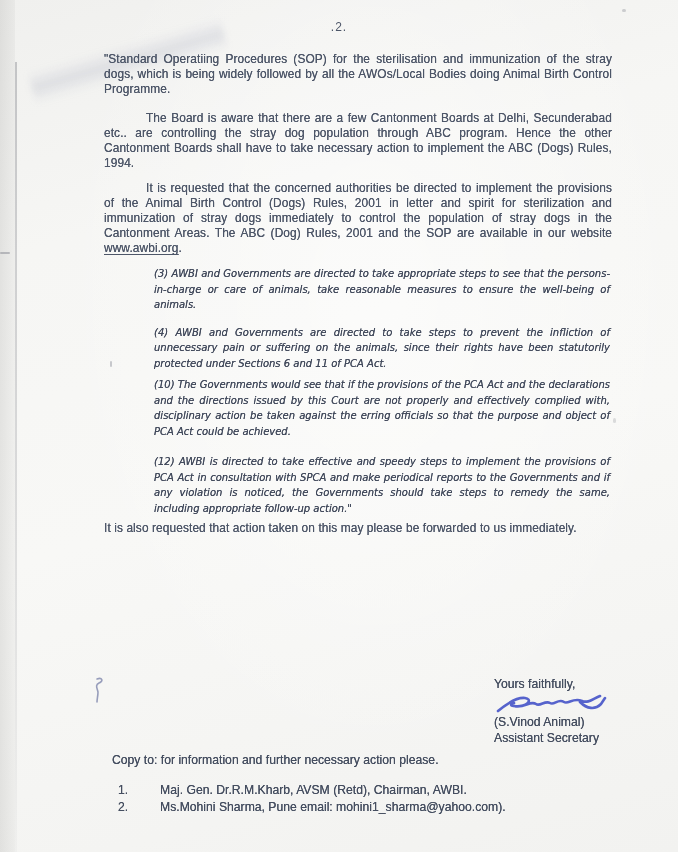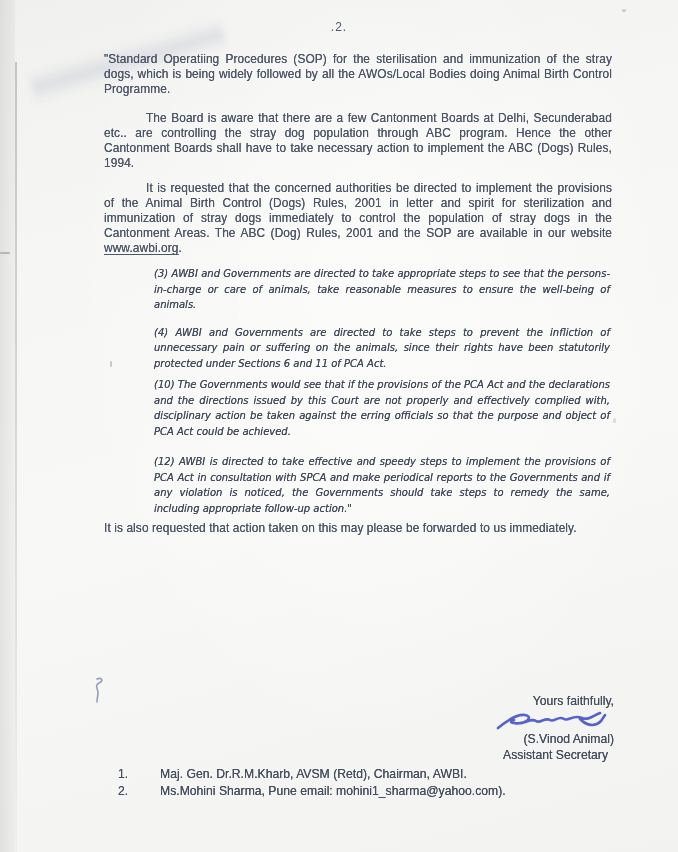--- a/index.html
+++ b/index.html
@@ -49,21 +49,21 @@
     font-family:"DejaVu Sans",sans-serif;font-style:italic;
     font-size:10px;line-height:15.5px;text-align:justify;color:#424a5c;
     text-shadow:0 0 0.3px currentColor;
   }
   blockquote.q3{margin-top:10px;}
   blockquote.q4{margin-top:12px;}
   blockquote.q10{margin-top:6px;}
   blockquote.q12{margin-top:15px;}
   p.closing{margin-top:5px;text-align:left;}
 
-  .sig-block{position:absolute;right:64px;top:693px;text-align:right;
+  .sig-block{position:absolute;right:64px;top:676px;
     font-size:12.2px;line-height:16px;color:#454e60;text-shadow:0 0 0.3px currentColor;}
   .sig-scribble{display:block;margin:-3px 2px -7px auto;}
   .sig-title{padding-right:6px;}
 
   .pen-mark{position:absolute;left:90px;top:676px;}
 
   .copy-block{position:absolute;left:112px;top:752px;font-size:12.2px;line-height:16px;
     color:#454e60;text-shadow:0 0 0.3px currentColor;}
   .copy-list{margin-top:14px;}
   .copy-row{display:flex;line-height:17px;}
@@ -104,20 +104,21 @@
   <div class="sig-block">
     <div>Yours faithfully,</div>
     <svg class="sig-scribble" width="118" height="32" viewBox="0 0 118 32">
       <path d="M4 22 C 10 17, 22 8, 31 9 C 38 10, 35 16, 26 17 C 18 18, 14 16, 20 14 M20 17 C 30 20, 36 11, 42 15 C 46 18, 51 11, 56 14 C 60 17, 64 9, 70 13 C 74 16, 79 8, 88 12 C 94 15, 100 9, 106 7 M86 13 C 93 20, 101 21, 107 15 L 111 9" fill="none" stroke-width="2.6" stroke-linecap="round" stroke-linejoin="round" opacity="0.9" stroke="#4553c8"></path>
     </svg>
     <div>(S.Vinod Animal)</div>
     <div class="sig-title">Assistant Secretary</div>
   </div>
 
   <div class="copy-block">
+    <div>Copy to: for information and further necessary action please.</div>
     <div class="copy-list">
       <div class="copy-row">
         <span class="copy-num">1.</span>
         <span>Maj. Gen. Dr.R.M.Kharb, AVSM (Retd), Chairman, AWBI.</span>
       </div>
       <div class="copy-row">
         <span class="copy-num">2.</span>
         <span>Ms.Mohini Sharma, Pune email: mohini1_sharma@yahoo.com).</span>
       </div>
     </div>

